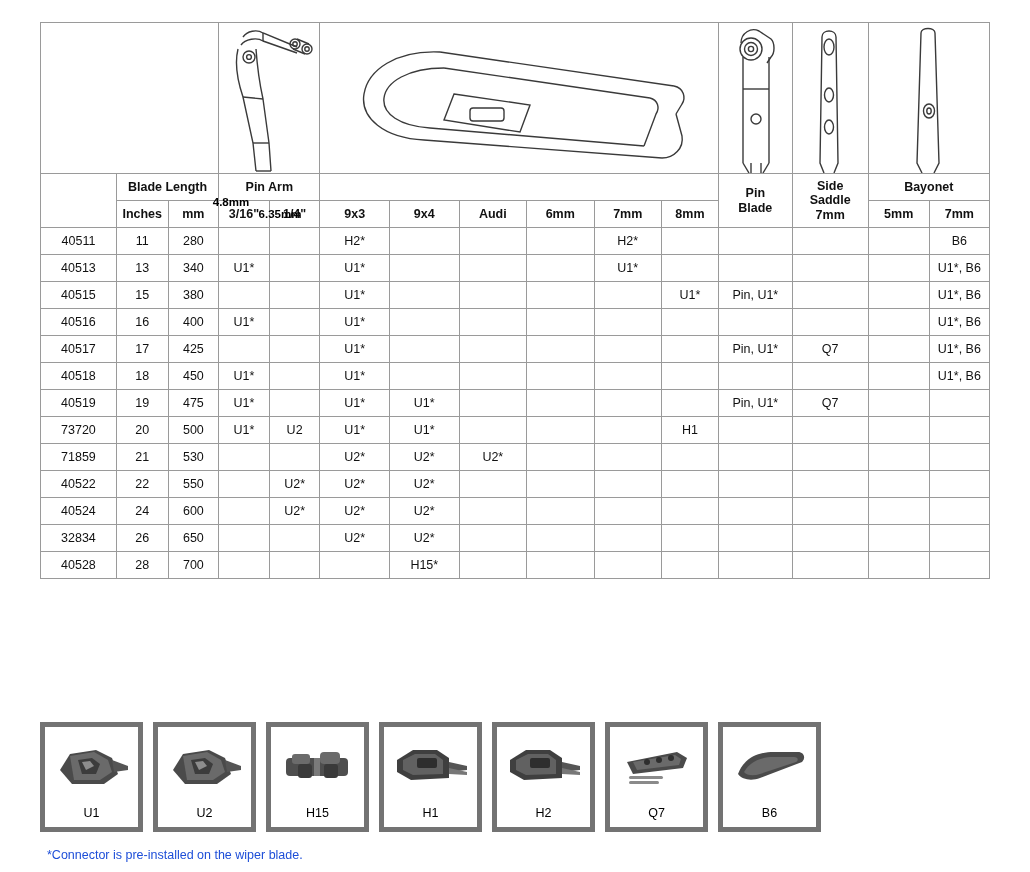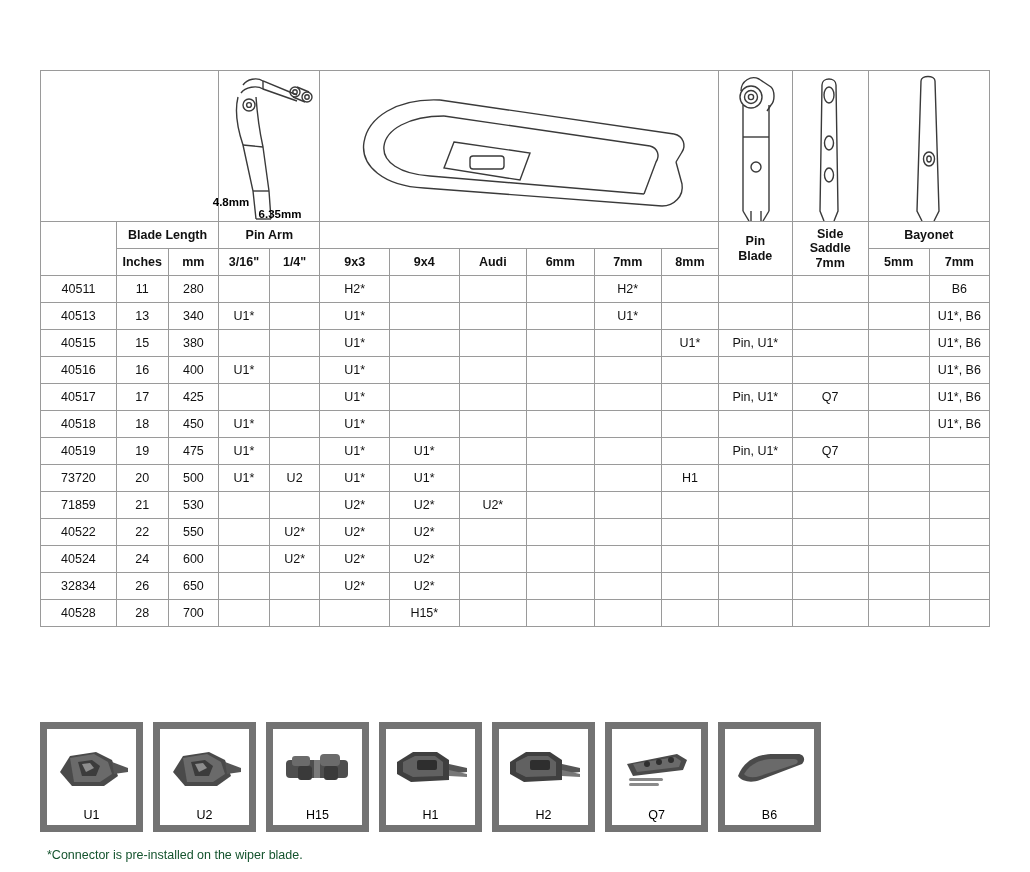--- a/index.html
+++ b/index.html
@@ -23,21 +23,20 @@
 
   
   table.fitment {
     position: absolute;
     left: 40px;
     top: 22px;
     width: 950px;
     border-collapse: collapse;
     table-layout: fixed;
     font-size: 12.5px;
-    margin-top: 48px;
   }
   table.fitment td, table.fitment th {
     border: 1px solid #9a9a9a;
     padding: 0;
     text-align: center;
     vertical-align: middle;
     font-weight: normal;
     height: 26px;
     color: #111;
   }
@@ -79,21 +78,21 @@
   .legend {
     position: absolute;
     left: 40px;
     top: 722px;
     display: flex;
     gap: 10px;
   }
   .legend-item {
     width: 103px;
     height: 110px;
-    border: 7px solid #737373;
+    border: 5px solid #737373;
     background: #fff;
     display: flex;
     flex-direction: column;
     align-items: center;
     justify-content: flex-start;
     box-sizing: border-box;
   }
   .legend-img {
     height: 78px;
     width: 100%;
@@ -105,21 +104,21 @@
     font-size: 12.5px;
     text-align: center;
     line-height: 1;
     padding-top: 2px;
   }
   .footnote {
     position: absolute;
     left: 47px;
     top: 848px;
     font-size: 12.5px;
-    color: #14532d;
+    color: #1d4ed8;
   }
 </style>
 </head>
 <body>
 
 <div class="page">
 
   <table class="fitment">
     <colgroup>
       <col class="c-sku">

